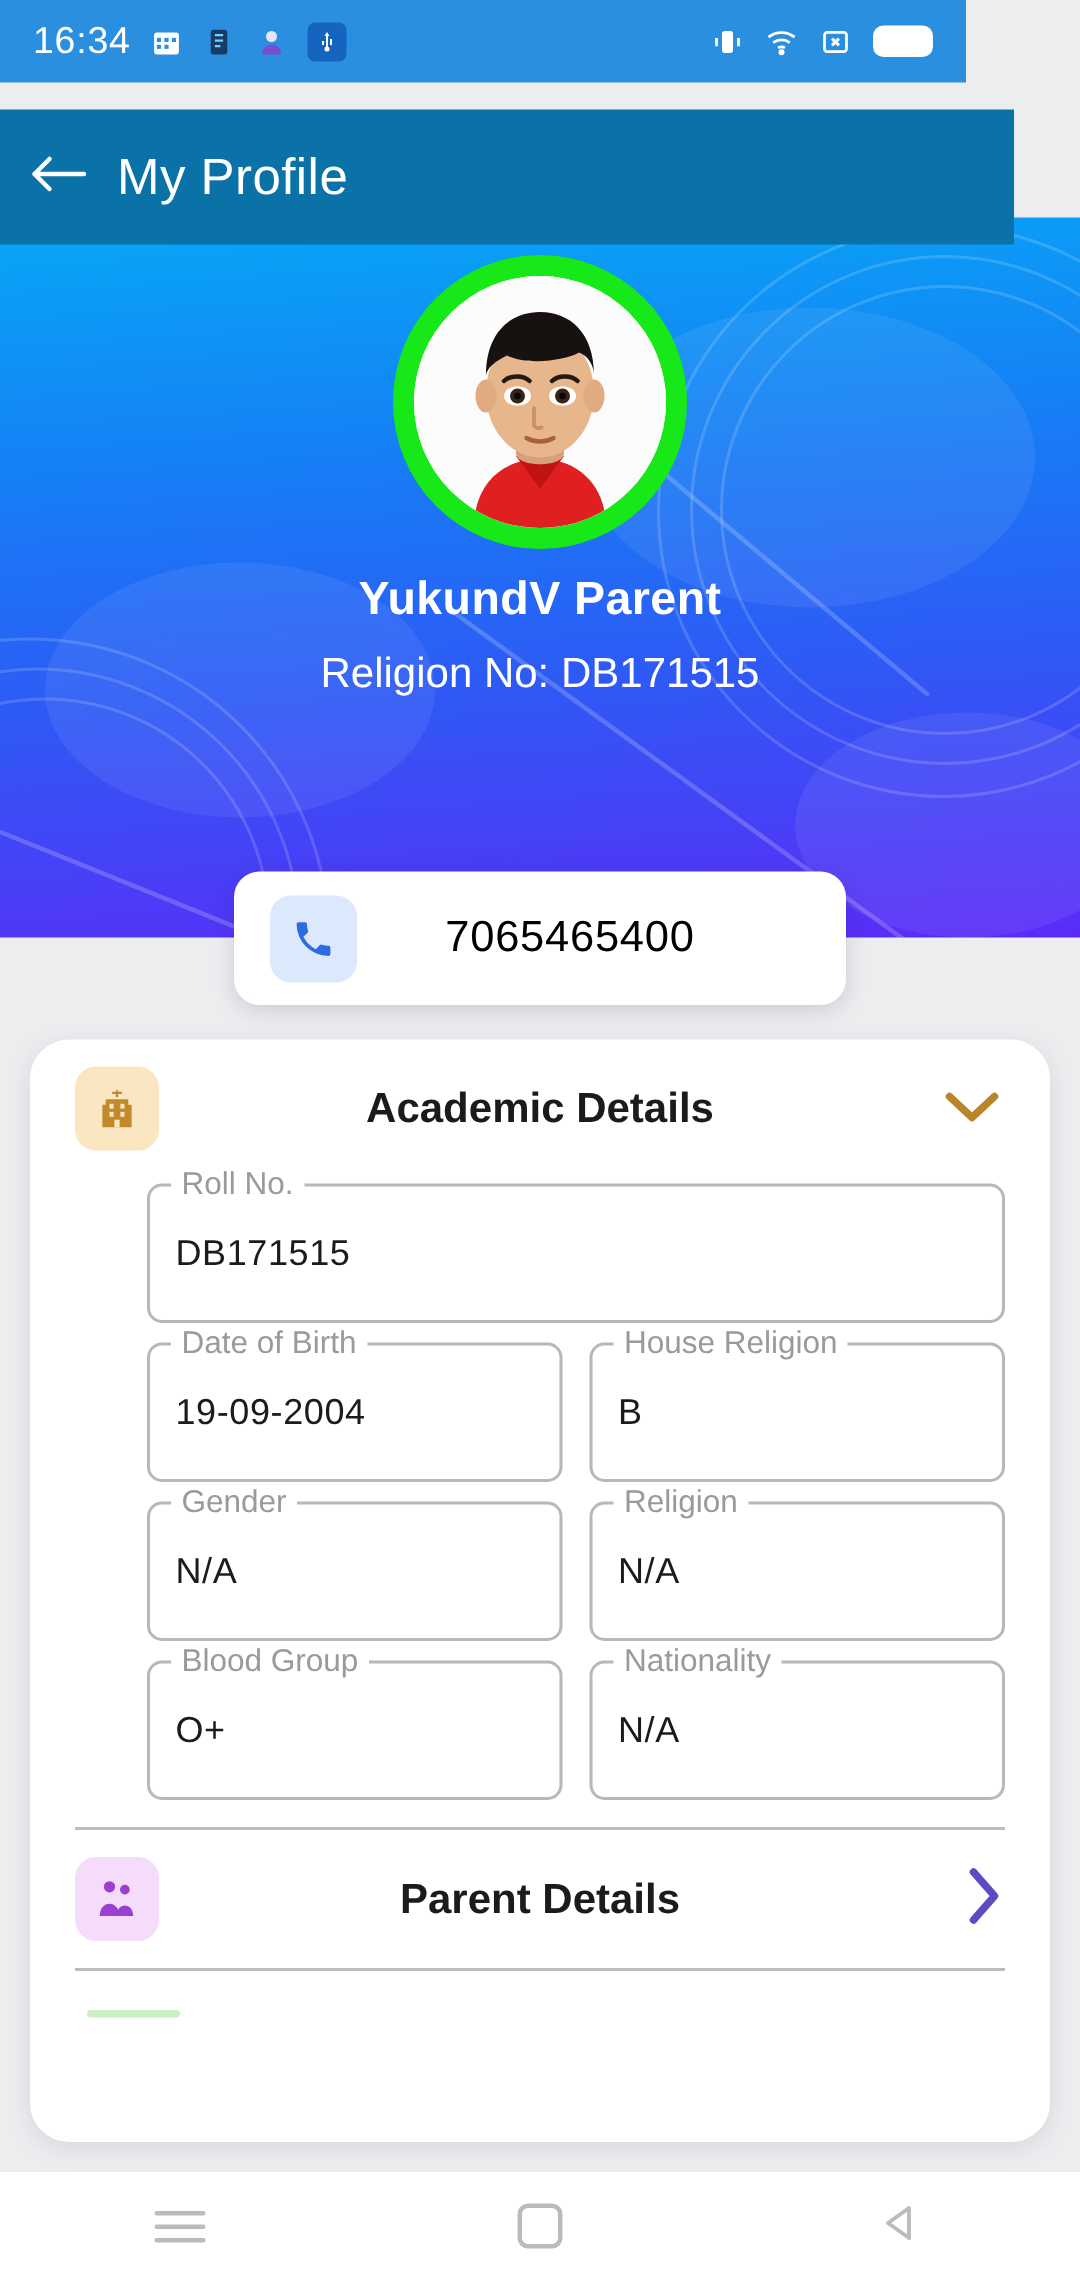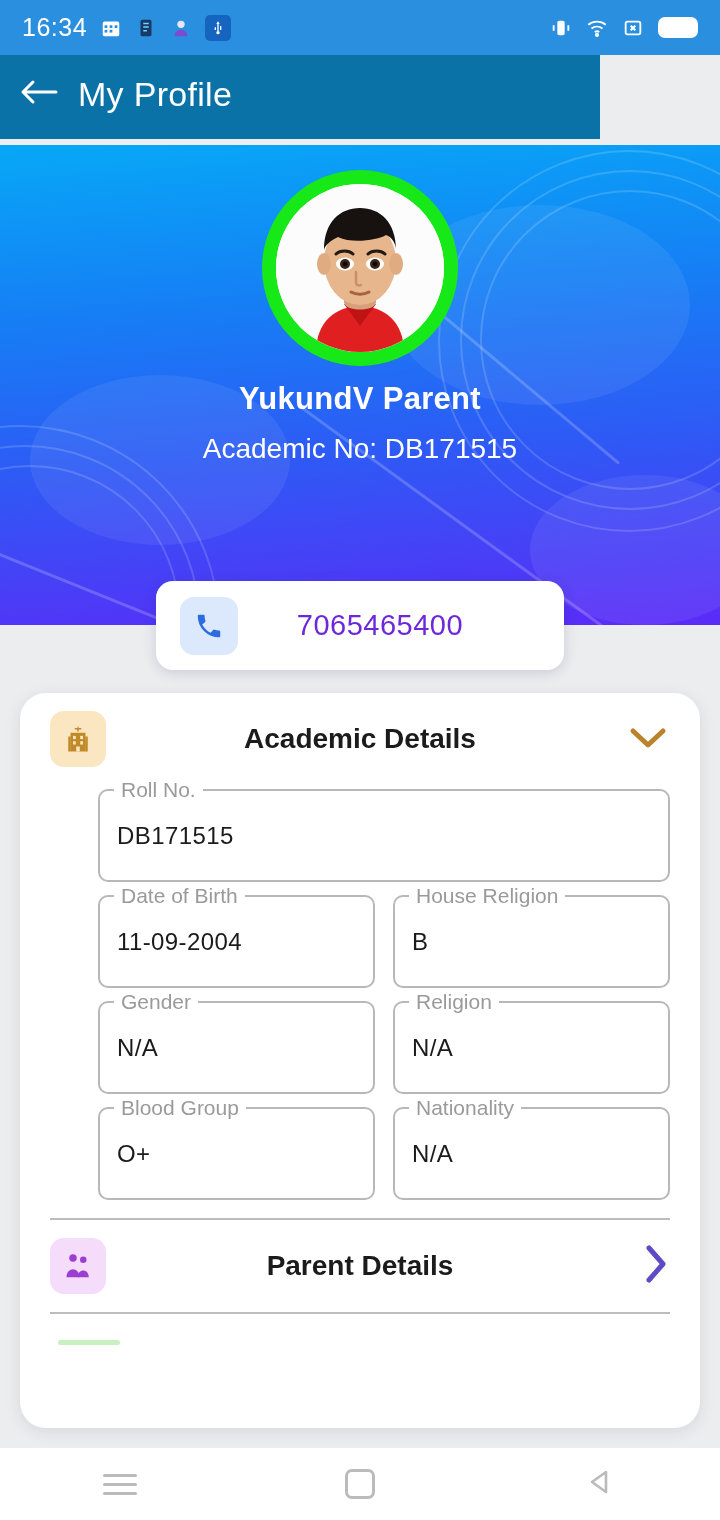--- a/index.html
+++ b/index.html
@@ -6,39 +6,39 @@
   html, body {
     width: 720px; height: 1520px;
     background: #ECEDEF;
     font-family: "Liberation Sans", sans-serif;
     overflow: hidden;
   }
   .phone { position: relative; width: 720px; height: 1520px; background: #ECEDEF; }
 
   
   .statusbar {
-    position: absolute; top: 0; left: 0; width: 720px; height: 55px;
+    position: absolute; top: 0; left: 0; width: 644px; height: 55px;
     background: #2B8FE0; display: flex; align-items: center;
     padding: 0 22px; z-index: 40;
   }
   .sb-left { display: flex; align-items: center; gap: 13px; }
   .sb-time { color: #fff; font-size: 25px; letter-spacing: .5px; }
   .sb-ico { width: 22px; height: 22px; display: block; }
   .sb-right { margin-left: auto; display: flex; align-items: center; gap: 14px; }
   .usb-badge {
     width: 26px; height: 26px; border-radius: 5px; background: #1565C0;
     display: flex; align-items: center; justify-content: center;
   }
   .batt {
     width: 40px; height: 21px; border-radius: 7px; background: #fff;
   }
 
   
   .appbar {
-    position: absolute; top: 49px; left: 0; width: 600px; height: 90px;
+    position: absolute; top: 73px; left: 0; width: 676px; height: 90px;
     background: #0B72A8; display: flex; align-items: center; z-index: 35;
   }
   .back-btn { width: 78px; display: flex; align-items: center; justify-content: center; cursor: pointer; }
   .appbar-title { color: #fff; font-size: 34px; font-weight: 500; letter-spacing: .3px; }
 
   
   .hero {
     position: absolute; top: 145px; left: 0; width: 720px; height: 480px;
     background: linear-gradient(176deg, #07A8F7 0%, #1580F5 32%, #2D5BF5 62%, #5B2BF8 100%);
     overflow: hidden;
@@ -80,21 +80,21 @@
   .phone-card {
     position: absolute; top: 581px; left: 156px; width: 408px; height: 89px;
     background: #fff; border-radius: 17px; display: flex; align-items: center;
     padding: 0 24px; box-shadow: 0 3px 14px rgba(40,40,80,.16); z-index: 20;
   }
   .phone-ico-box {
     width: 58px; height: 58px; border-radius: 14px; background: #DCE8FB;
     display: flex; align-items: center; justify-content: center; flex: none;
   }
   .phone-num {
-    flex: 1; text-align: center; font-size: 29px; color: #6d28d9; letter-spacing: .5px;
+    flex: 1; text-align: center; font-size: 29px; color: #000000; letter-spacing: .5px;
     padding-right: 18px;
   }
 
   
   .main-card {
     position: absolute; top: 693px; left: 20px; width: 680px; height: 735px;
     background: #fff; border-radius: 26px; box-shadow: 0 4px 16px rgba(40,40,60,.10);
     overflow: hidden;
   }
   .section-head {
@@ -250,21 +250,21 @@
           <circle cx="69" cy="80" r="2.2" fill="#0A0806"></circle>
           <circle cx="99" cy="80" r="2.2" fill="#0A0806"></circle>
           <path d="M60 70c4-4 13-4 17 0M92 70c4-4 13-4 17 0" stroke="#241A12" stroke-width="3" fill="none" stroke-linecap="round"></path>
           <path d="M80 88v11c0 2 3 3 5 2" stroke="#C98F66" stroke-width="2.5" fill="none" stroke-linecap="round"></path>
           <path d="M75 108c5 3 13 3 18 0" stroke="#A8603F" stroke-width="3" fill="none" stroke-linecap="round"></path>
         </svg>
       </div>
     </div>
 
     <div class="hero-name">YukundV Parent</div>
-    <div class="hero-adm">Academic No: DB171515</div>
+    <div class="hero-adm">Religion No: DB171515</div>
   </div>
 
   <div class="phone-card">
     <div class="phone-ico-box">
       <svg width="30" height="30" viewBox="0 0 24 24" fill="#2C6BE0">
           <path d="M6.6 10.8a15.1 15.1 0 006.6 6.6l2.2-2.2c.3-.3.7-.4 1-.2 1.2.4 2.4.6 3.6.6.6 0 1 .5 1 1V20c0 .6-.4 1-1 1A17 17 0 013 4c0-.6.5-1 1-1h3.5c.6 0 1 .4 1 1 0 1.3.2 2.5.6 3.6.1.4 0 .8-.2 1.1z"></path>
         </svg>
     </div>
     <div class="phone-num">7065465400</div>
   </div>
@@ -298,21 +298,21 @@
     <div class="fields">
       <div class="row">
         <div class="field">
           <span class="field-label">Roll No.</span>
           <span class="field-value">DB171515</span>
         </div>
       </div>
       <div class="row">
         <div class="field">
           <span class="field-label">Date of Birth</span>
-          <span class="field-value">11-09-2004</span>
+          <span class="field-value">19-09-2004</span>
         </div>
         <div class="field">
           <span class="field-label">House Religion</span>
           <span class="field-value">B</span>
         </div>
       </div>
       <div class="row">
         <div class="field">
           <span class="field-label">Gender</span>
           <span class="field-value">N/A</span>

